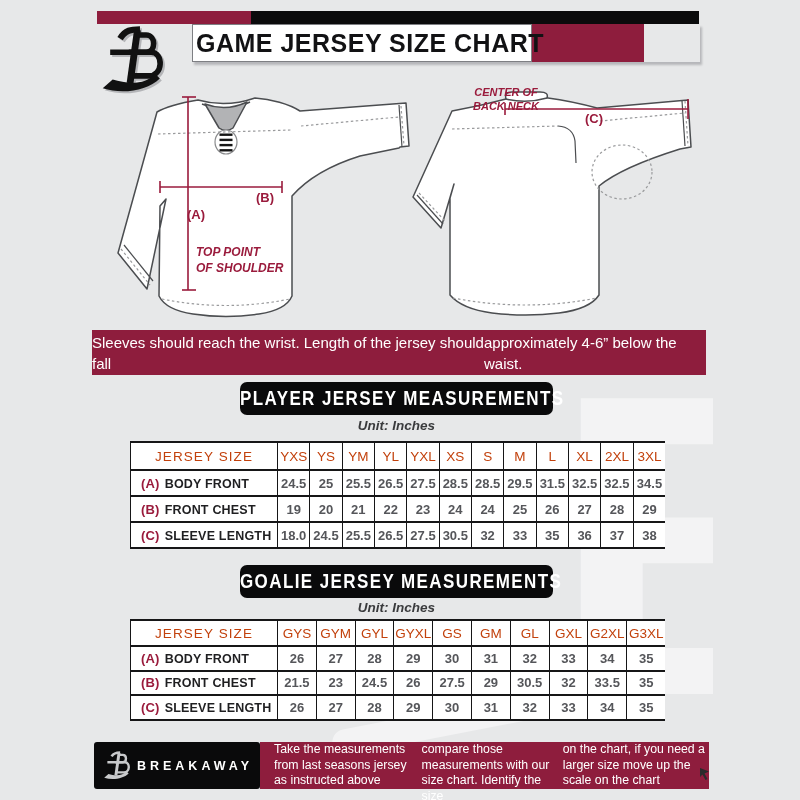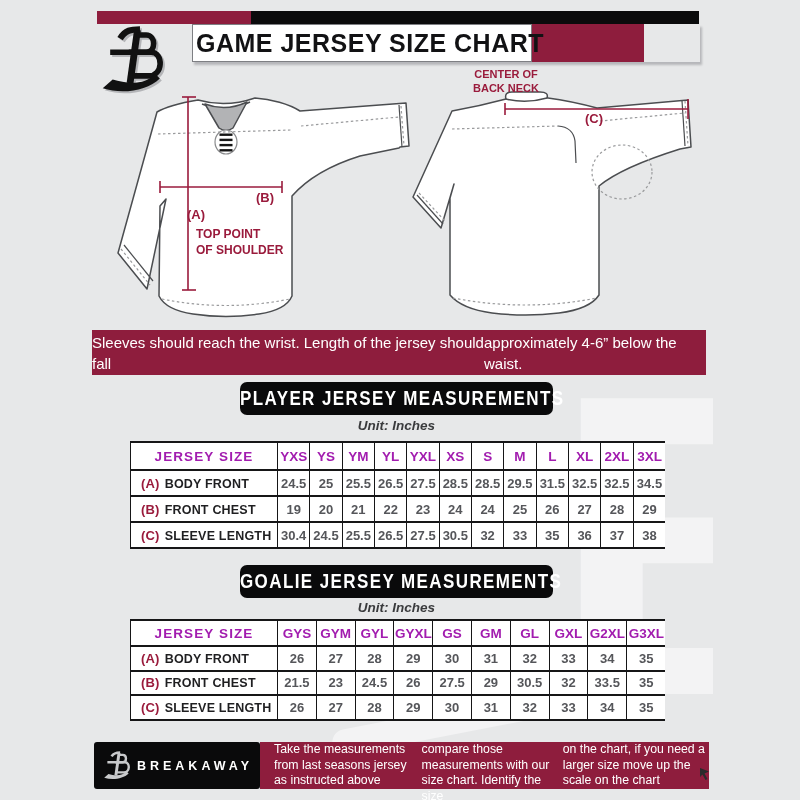--- a/index.html
+++ b/index.html
@@ -15,37 +15,37 @@
   #topbar .m{width:154px;height:100%;}
   #topbar .k{flex:1;height:100%;background:#0b0b0c;}
   #titlebanner{left:192px;top:24px;width:508px;height:38px;display:flex;z-index:3;box-shadow:2px 3px 2px rgba(110,110,118,.4);}
   #titlewhite{width:340px;height:100%;background:#fff;border:1.5px solid #7e7f83;box-sizing:border-box;
               display:flex;align-items:center;justify-content:center;padding-left:16px;}
   #titlewhite span{font-size:25px;font-weight:800;letter-spacing:.5px;color:#121214;transform:scaleY(1.05);white-space:nowrap;}
   #titlemaroon{width:112px;height:100%;}
   #logo{left:93px;top:25px;width:84px;height:72px;z-index:3;color:#111;filter:drop-shadow(2.5px 2.5px 0 #b4b5b8);}
   
   #jerseys{left:95px;top:85px;width:620px;height:248px;z-index:2;}
-  .note{position:absolute;color:#9a1b3c;font-weight:700;z-index:3;}
+  .note{position:absolute;color:#9a1b3c;font-style:italic;font-weight:700;z-index:3;margin-top:18px;}
   .ltr{position:absolute;color:#9a1b3c;font-weight:800;font-size:13px;z-index:3;font-style:normal;}
   
   #notice{left:92px;top:330px;width:614px;height:45px;background:#8e1d3d;color:#fff;z-index:2;
           display:flex;flex-direction:row;align-items:center;justify-content:center;line-height:21px;font-size:15px;font-weight:500;}
   
   .sbanner{position:absolute;left:240px;width:313px;height:33px;background:#0a0a0b;border-radius:7px;z-index:2;
            display:flex;align-items:center;color:#fff;}
   .sbanner span{font-weight:800;font-size:17px;letter-spacing:1.4px;transform:scaleY(1.18);white-space:nowrap;}
   .unit{position:absolute;left:240px;width:313px;text-align:center;font-style:italic;font-weight:700;
         font-size:13.5px;color:#3a3b3d;z-index:2;}
   
   table.sizes{position:absolute;left:130px;width:535px;border-collapse:collapse;table-layout:fixed;background:#fff;z-index:2;}
   table.sizes th,table.sizes td{border:1.5px solid #161617;border-top-width:2.5px;border-bottom-width:2.5px;
         padding:0;text-align:center;vertical-align:middle;}
   table.sizes th:last-child,table.sizes td:last-child{border-right:0;}
-  table.sizes thead th{height:26px;font-size:13.5px;font-weight:700;color:#a21caf;}
+  table.sizes thead th{height:26px;font-size:13.5px;font-weight:400;color:#c2410c;}
   table.sizes tbody th,table.sizes tbody td{height:24px;}
   table.sizes.goalie thead th{height:24px;}
   table.sizes.goalie tbody th,table.sizes.goalie tbody td{height:22.5px;}
   .lblhead{font-size:11.5px;letter-spacing:1.1px;font-weight:600;color:#27282a;}
   .rowlbl{text-align:left !important;padding-left:10px !important;font-size:12.5px;font-weight:700;color:#1f1f21;letter-spacing:.2px;white-space:nowrap;}
   .rowlbl b{color:#9a1b3c;font-weight:800;font-size:13px;margin-right:5px;}
   td.val{font-size:13px;font-weight:600;color:#55565a;}
   
   #footblack{left:94px;top:742px;width:166px;height:47px;background:#0a0a0b;border-radius:3px;z-index:2;
              display:flex;align-items:center;justify-content:center;gap:2px;}
@@ -227,21 +227,21 @@
           <td class="val">24</td>
           <td class="val">24</td>
           <td class="val">25</td>
           <td class="val">26</td>
           <td class="val">27</td>
           <td class="val">28</td>
           <td class="val">29</td>
         </tr>
         <tr>
           <th class="rowlbl"><b>(C)</b>SLEEVE LENGTH</th>
-          <td class="val">30.4</td>
+          <td class="val">18.0</td>
           <td class="val">24.5</td>
           <td class="val">25.5</td>
           <td class="val">26.5</td>
           <td class="val">27.5</td>
           <td class="val">30.5</td>
           <td class="val">32</td>
           <td class="val">33</td>
           <td class="val">35</td>
           <td class="val">36</td>
           <td class="val">37</td>

